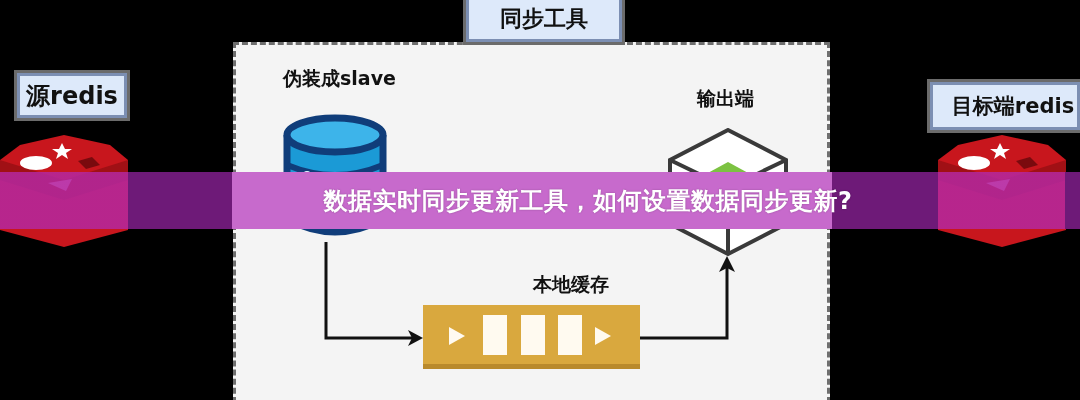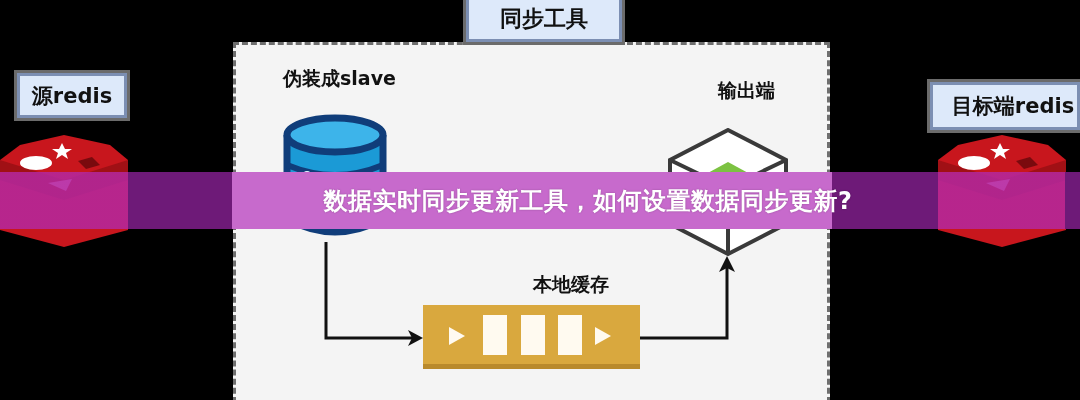--- a/index.html
+++ b/index.html
@@ -28,21 +28,21 @@
 </style>
 </head>
 <body>
 
 <div class="abs toolbox"></div>
 
 <div class="abs label-box" style="left:466px; top:-4px; width:156px; height:46px; font-size:22px;">
   <span>同步工具</span>
 </div>
 
-<div class="abs label-box" style="left:17px; top:73px; width:110px; height:45px; font-size:21px;">
+<div class="abs label-box" style="left:17px; top:73px; width:110px; height:45px; font-size:24px;">
   <span>源redis</span>
 </div>
 
 <div class="abs label-box" style="left:930px; top:82px; width:150px; height:48px; font-size:21px;padding-left:16px;">
   <span>目标端redis</span>
 </div>
 
 <div class="abs" style="left:0px; top:135px; width:128px; height:112px;">
   <svg width="128" height="112" viewBox="0 0 128 112">
     <polygon points="20,10 64,0 110,10 128,25 128,95 64,112 0,95 0,25" fill="#c8161d"></polygon>
@@ -69,21 +69,21 @@
 
 <div class="abs" style="left:283px; top:113px; width:104px; height:128px;">
   <svg width="104" height="128" viewBox="0 0 104 128">
     <path d="M4,22 L4,106 Q52,132 100,106 L100,22" fill="#1b9ad6" stroke="#103d7a" stroke-width="7"></path>
     <ellipse cx="52" cy="22" rx="48" ry="17" fill="#3db4ea" stroke="#103d7a" stroke-width="7"></ellipse>
     <path d="M4,52 Q52,72 100,52" fill="none" stroke="#103d7a" stroke-width="6"></path>
     <rect x="20" y="58" width="8" height="16" rx="4" fill="#e6f7ff"></rect>
   </svg>
 </div>
 
-<div class="abs caption" style="left:697px; top:78px;margin-left:21px;">输出端</div>
+<div class="abs caption" style="left:697px; top:86px;">输出端</div>
 
 <div class="abs" style="left:668px; top:128px; width:120px; height:130px;">
   <svg width="120" height="130" viewBox="0 0 120 130">
     <polygon points="60,2 118,32 118,96 60,126 2,96 2,32" fill="#fff" stroke="#3a3a3a" stroke-width="4"></polygon>
     <polyline points="2,32 60,60 118,32" fill="none" stroke="#3a3a3a" stroke-width="4"></polyline>
     <line x1="60" y1="60" x2="60" y2="126" stroke="#3a3a3a" stroke-width="4"></line>
     <polygon points="60,34 82,46 60,58 38,46" fill="#7cc242"></polygon>
     <polygon points="38,46 60,58 60,80 38,68" fill="#5a9a2a"></polygon>
     <polygon points="82,46 60,58 60,80 82,68" fill="#6bb036"></polygon>
   </svg>

